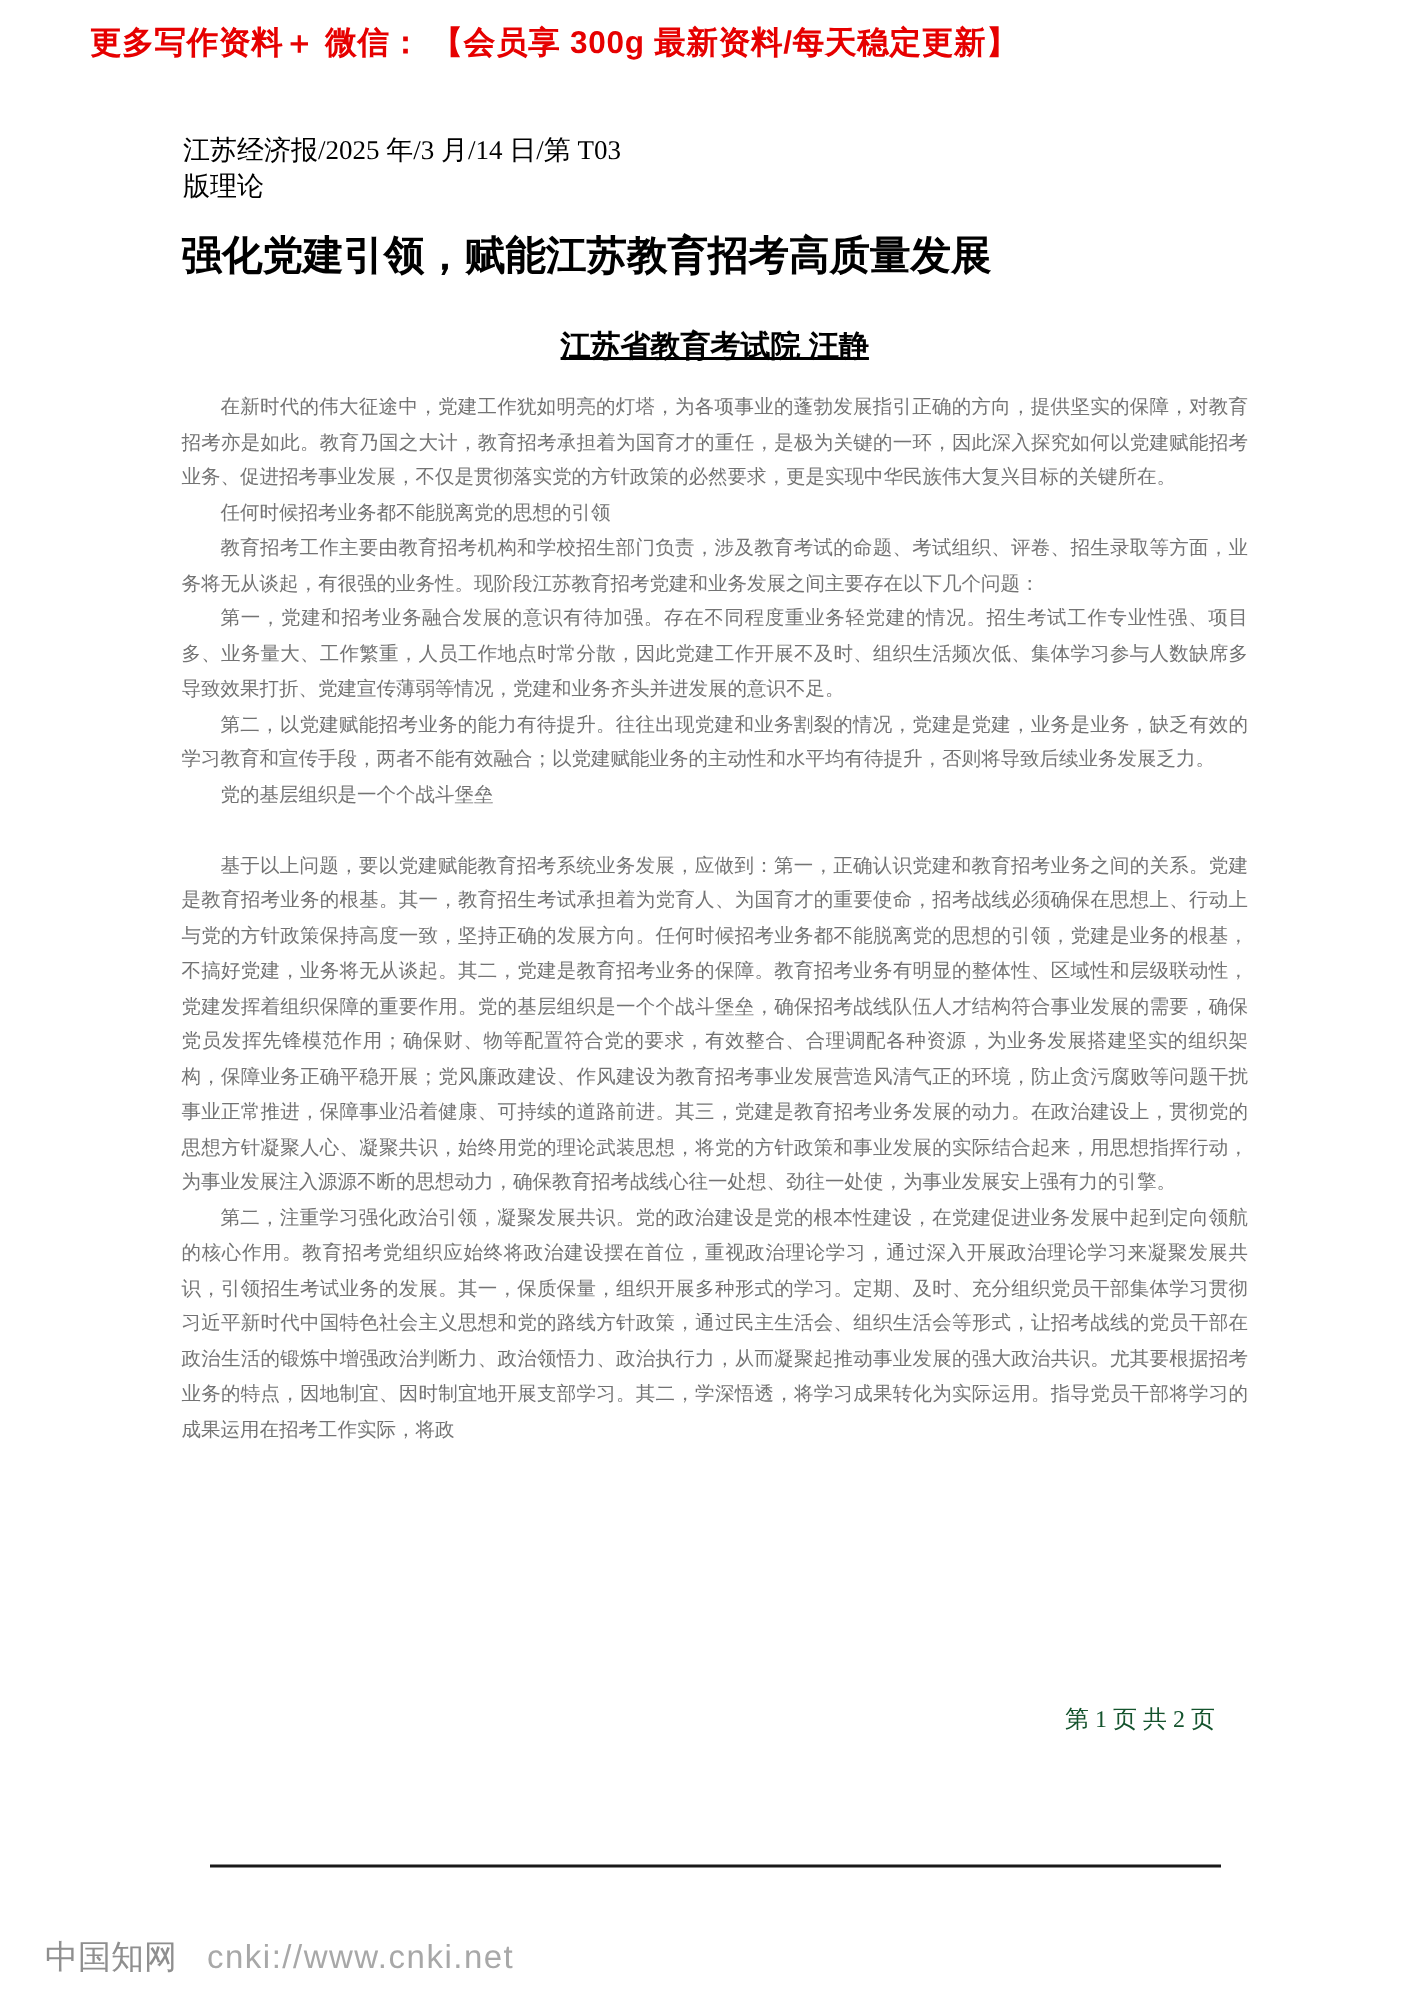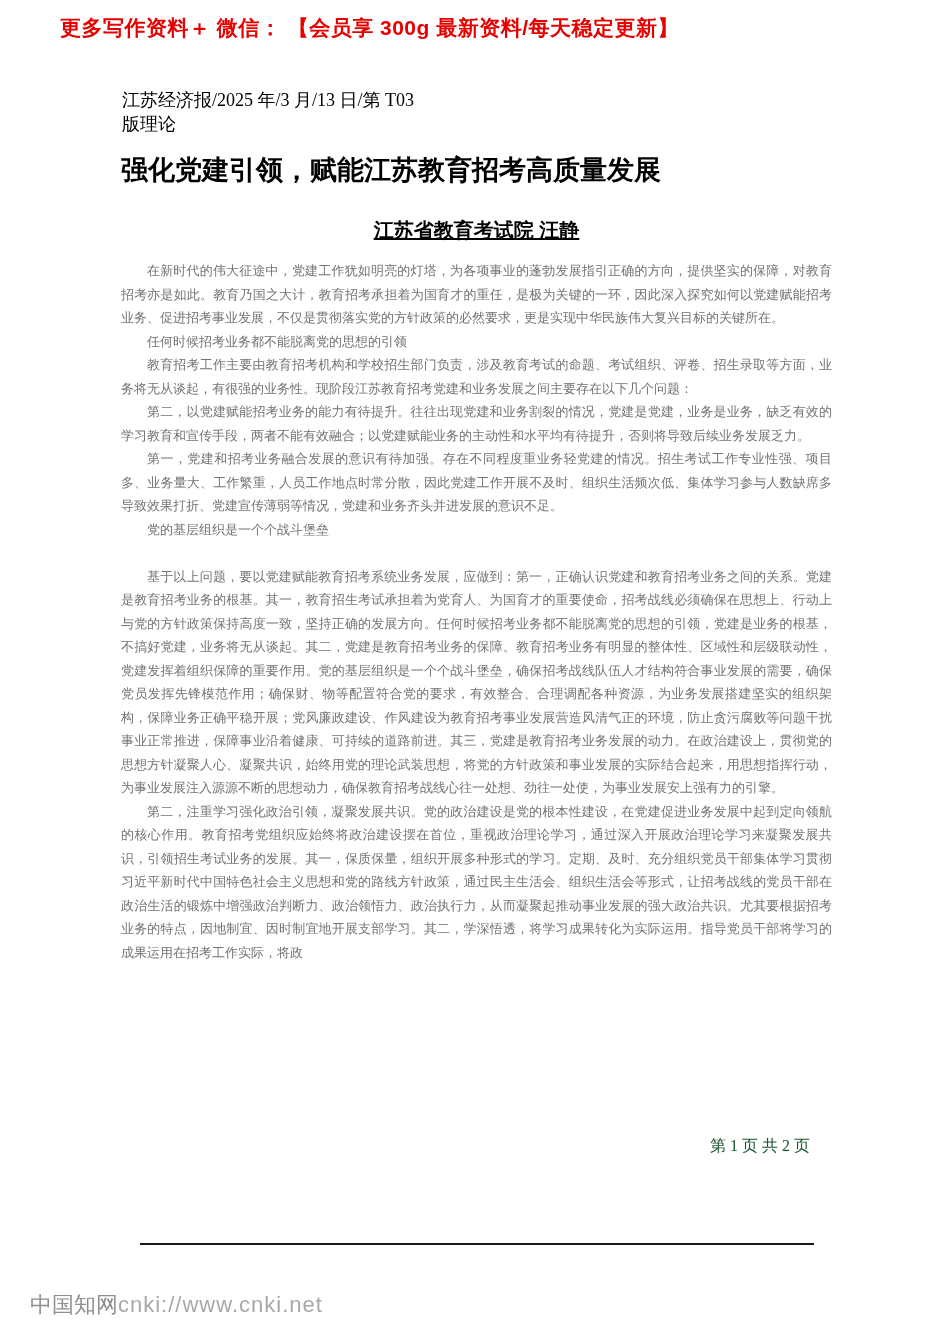--- a/index.html
+++ b/index.html
@@ -92,47 +92,48 @@
     width: 674px;
     height: 2px;
     background: #1a1a1a;
   }
   .watermark {
     position: absolute;
     left: 30px;
     top: 1290px;
     display: flex;
     align-items: baseline;
+    gap: 20px;
     font-size: 22px;
   }
   .watermark .site-name { color: #8f8f8f; font-weight: 500; }
   .watermark .site-url { color: #a8a8a8; letter-spacing: 1px; }
 </style>
 </head>
 <body>
 
 <div class="page">
 
   <div class="promo-banner" style="color: rgb(230, 0, 0);">更多写作资料＋ 微信： 【会员享 300g 最新资料/每天稳定更新】</div>
 
   <div class="source-block">
-    <div>江苏经济报/2025 年/3 月/13 日/第 T03</div>
+    <div>江苏经济报/2025 年/3 月/14 日/第 T03</div>
     <div>版理论</div>
   </div>
 
   <h1 class="article-title">强化党建引领，赋能江苏教育招考高质量发展</h1>
 
   <div class="article-author">江苏省教育考试院  汪静</div>
 
   <div class="article-body" id="article-body">
       <p class="body">在新时代的伟大征途中，党建工作犹如明亮的灯塔，为各项事业的蓬勃发展指引正确的方向，提供坚实的保障，对教育招考亦是如此。教育乃国之大计，教育招考承担着为国育才的重任，是极为关键的一环，因此深入探究如何以党建赋能招考业务、促进招考事业发展，不仅是贯彻落实党的方针政策的必然要求，更是实现中华民族伟大复兴目标的关键所在。</p>
       <p class="subheading">任何时候招考业务都不能脱离党的思想的引领</p>
       <p class="body">教育招考工作主要由教育招考机构和学校招生部门负责，涉及教育考试的命题、考试组织、评卷、招生录取等方面，业务将无从谈起，有很强的业务性。现阶段江苏教育招考党建和业务发展之间主要存在以下几个问题：</p>
+      <p class="body">第一，党建和招考业务融合发展的意识有待加强。存在不同程度重业务轻党建的情况。招生考试工作专业性强、项目多、业务量大、工作繁重，人员工作地点时常分散，因此党建工作开展不及时、组织生活频次低、集体学习参与人数缺席多导致效果打折、党建宣传薄弱等情况，党建和业务齐头并进发展的意识不足。</p>
       <p class="body">第二，以党建赋能招考业务的能力有待提升。往往出现党建和业务割裂的情况，党建是党建，业务是业务，缺乏有效的学习教育和宣传手段，两者不能有效融合；以党建赋能业务的主动性和水平均有待提升，否则将导致后续业务发展乏力。</p>
-      <p class="body">第一，党建和招考业务融合发展的意识有待加强。存在不同程度重业务轻党建的情况。招生考试工作专业性强、项目多、业务量大、工作繁重，人员工作地点时常分散，因此党建工作开展不及时、组织生活频次低、集体学习参与人数缺席多导致效果打折、党建宣传薄弱等情况，党建和业务齐头并进发展的意识不足。</p>
       <p class="subheading">党的基层组织是一个个战斗堡垒</p>
       <p class="spacer"></p>
       <p class="body">基于以上问题，要以党建赋能教育招考系统业务发展，应做到：第一，正确认识党建和教育招考业务之间的关系。党建是教育招考业务的根基。其一，教育招生考试承担着为党育人、为国育才的重要使命，招考战线必须确保在思想上、行动上与党的方针政策保持高度一致，坚持正确的发展方向。任何时候招考业务都不能脱离党的思想的引领，党建是业务的根基，不搞好党建，业务将无从谈起。其二，党建是教育招考业务的保障。教育招考业务有明显的整体性、区域性和层级联动性，党建发挥着组织保障的重要作用。党的基层组织是一个个战斗堡垒，确保招考战线队伍人才结构符合事业发展的需要，确保党员发挥先锋模范作用；确保财、物等配置符合党的要求，有效整合、合理调配各种资源，为业务发展搭建坚实的组织架构，保障业务正确平稳开展；党风廉政建设、作风建设为教育招考事业发展营造风清气正的环境，防止贪污腐败等问题干扰事业正常推进，保障事业沿着健康、可持续的道路前进。其三，党建是教育招考业务发展的动力。在政治建设上，贯彻党的思想方针凝聚人心、凝聚共识，始终用党的理论武装思想，将党的方针政策和事业发展的实际结合起来，用思想指挥行动，为事业发展注入源源不断的思想动力，确保教育招考战线心往一处想、劲往一处使，为事业发展安上强有力的引擎。</p>
       <p class="body">第二，注重学习强化政治引领，凝聚发展共识。党的政治建设是党的根本性建设，在党建促进业务发展中起到定向领航的核心作用。教育招考党组织应始终将政治建设摆在首位，重视政治理论学习，通过深入开展政治理论学习来凝聚发展共识，引领招生考试业务的发展。其一，保质保量，组织开展多种形式的学习。定期、及时、充分组织党员干部集体学习贯彻习近平新时代中国特色社会主义思想和党的路线方针政策，通过民主生活会、组织生活会等形式，让招考战线的党员干部在政治生活的锻炼中增强政治判断力、政治领悟力、政治执行力，从而凝聚起推动事业发展的强大政治共识。尤其要根据招考业务的特点，因地制宜、因时制宜地开展支部学习。其二，学深悟透，将学习成果转化为实际运用。指导党员干部将学习的成果运用在招考工作实际，将政</p>
     </div>
 
   <div class="page-indicator">第 1 页 共 2 页</div>
 
   <div class="footer-divider"></div>
 

